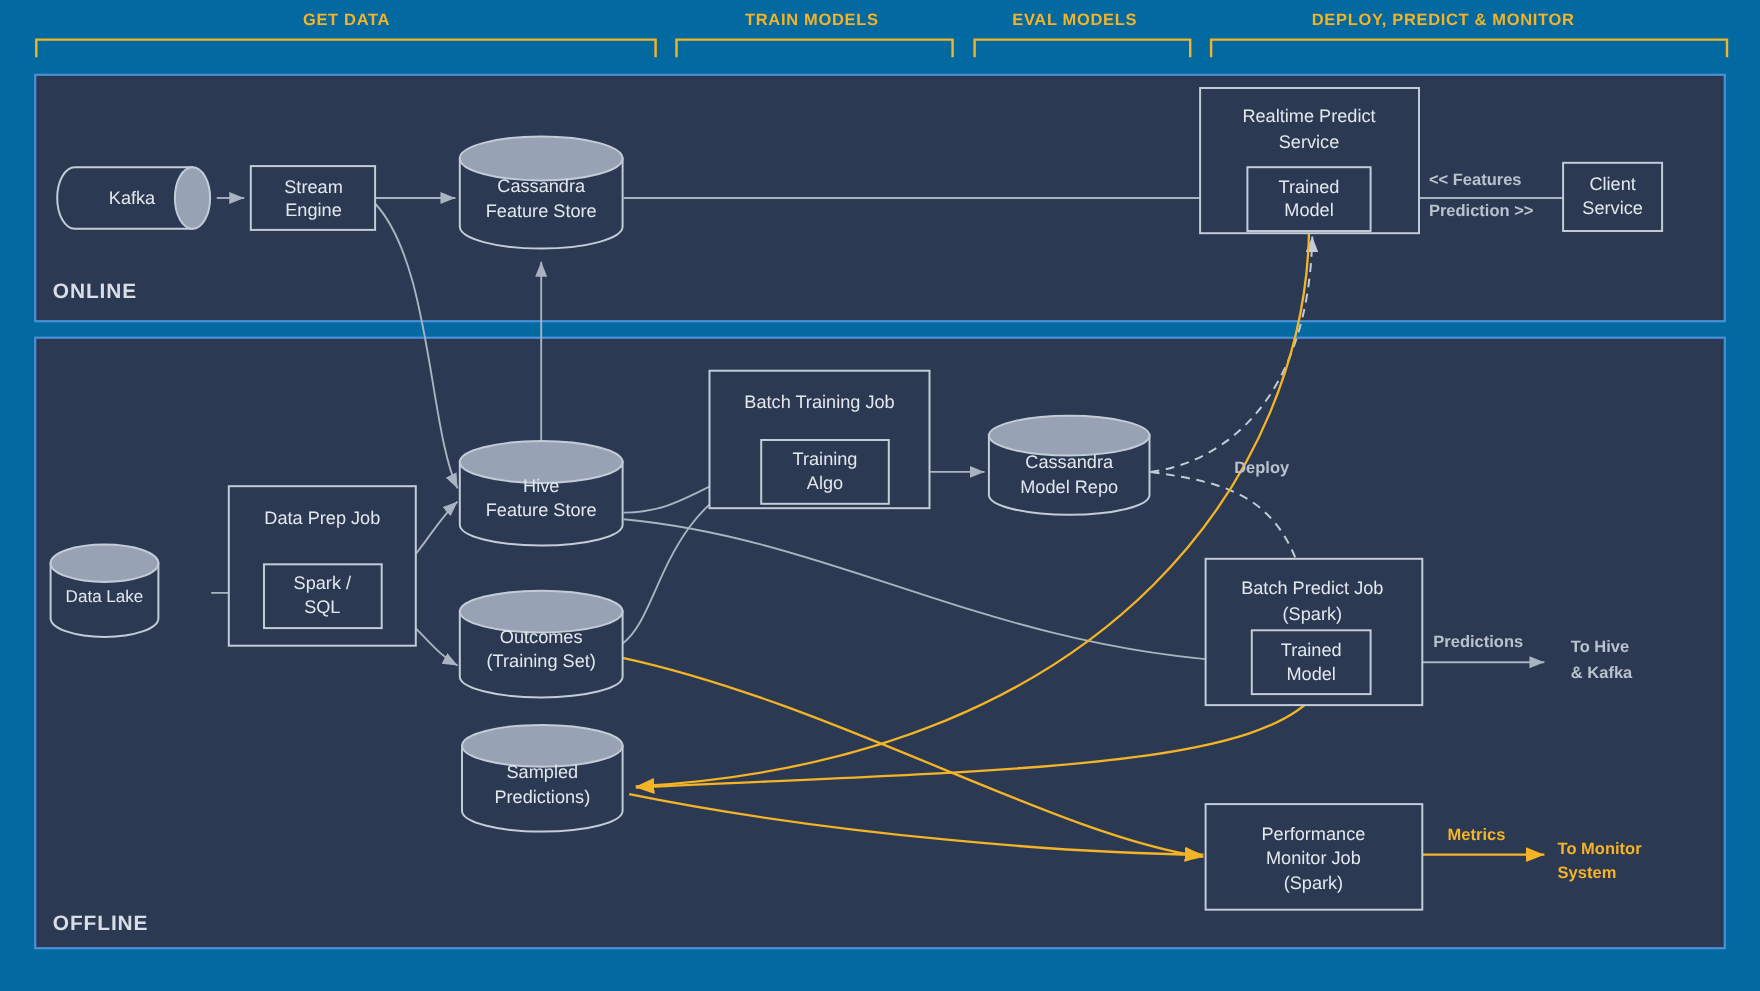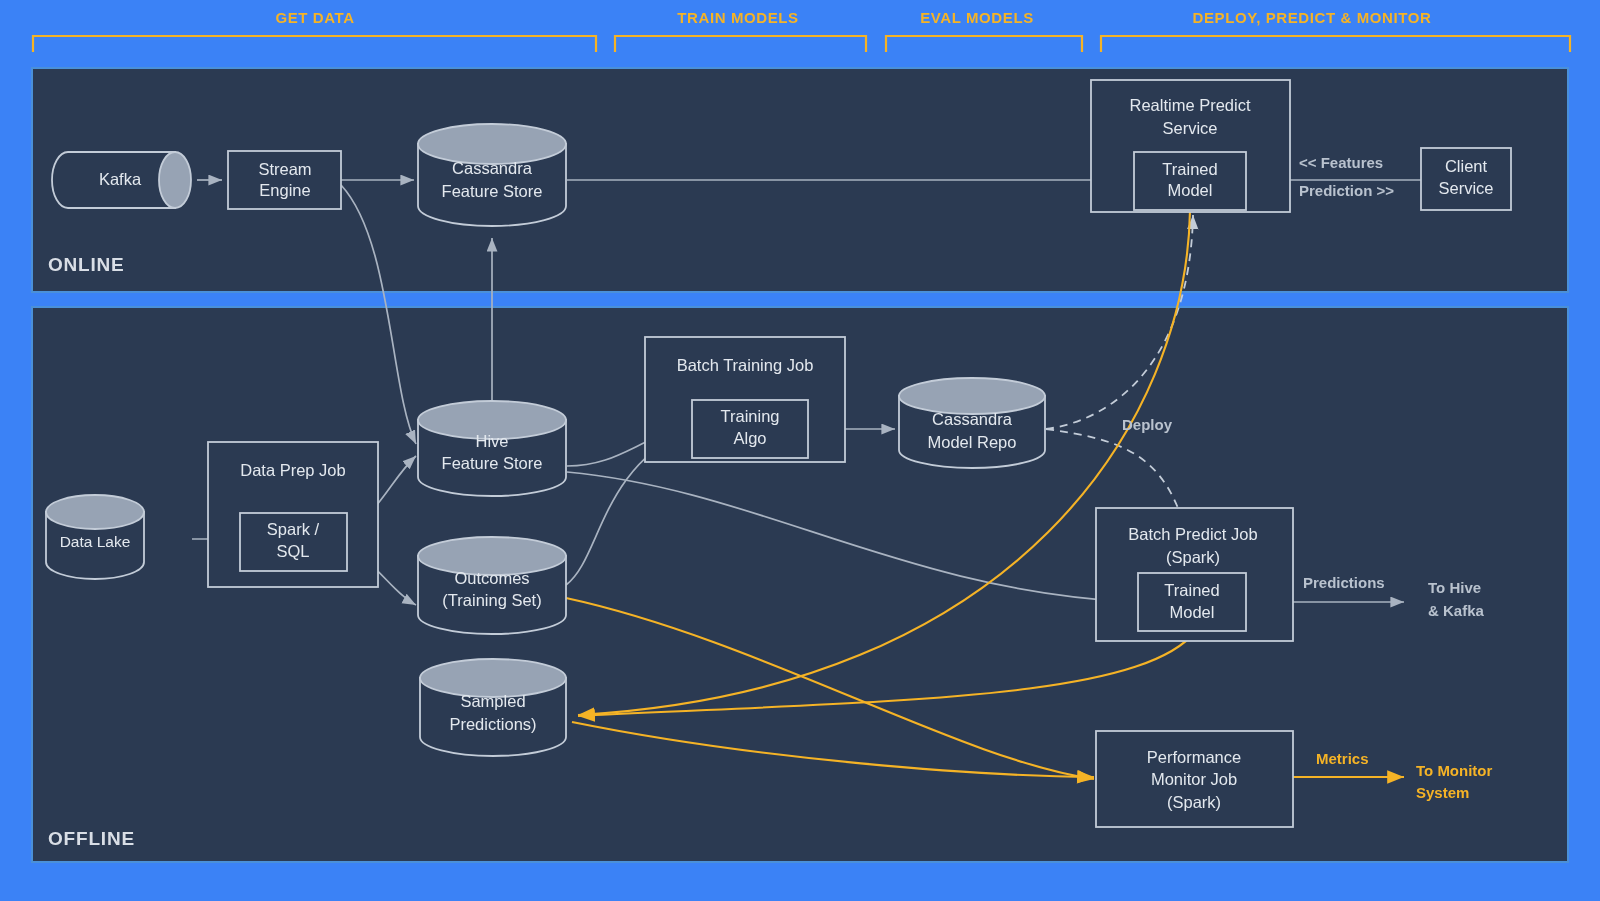--- a/index.html
+++ b/index.html
@@ -4,21 +4,21 @@
 <style>
   html, body {
     margin: 0;
     padding: 0;
     background: #1b2230;
   }
   #root {
     position: relative;
     width: 1600px;
     height: 901px;
-    background: #3b82f6;
+    background: #0369a1;
     font-family: "Liberation Sans", sans-serif;
     overflow: hidden;
     text-decoration: underline;
   }
   svg#canvas {
     position: absolute;
     left: 0;
     top: 0;
     width: 1600px;
     height: 901px;

